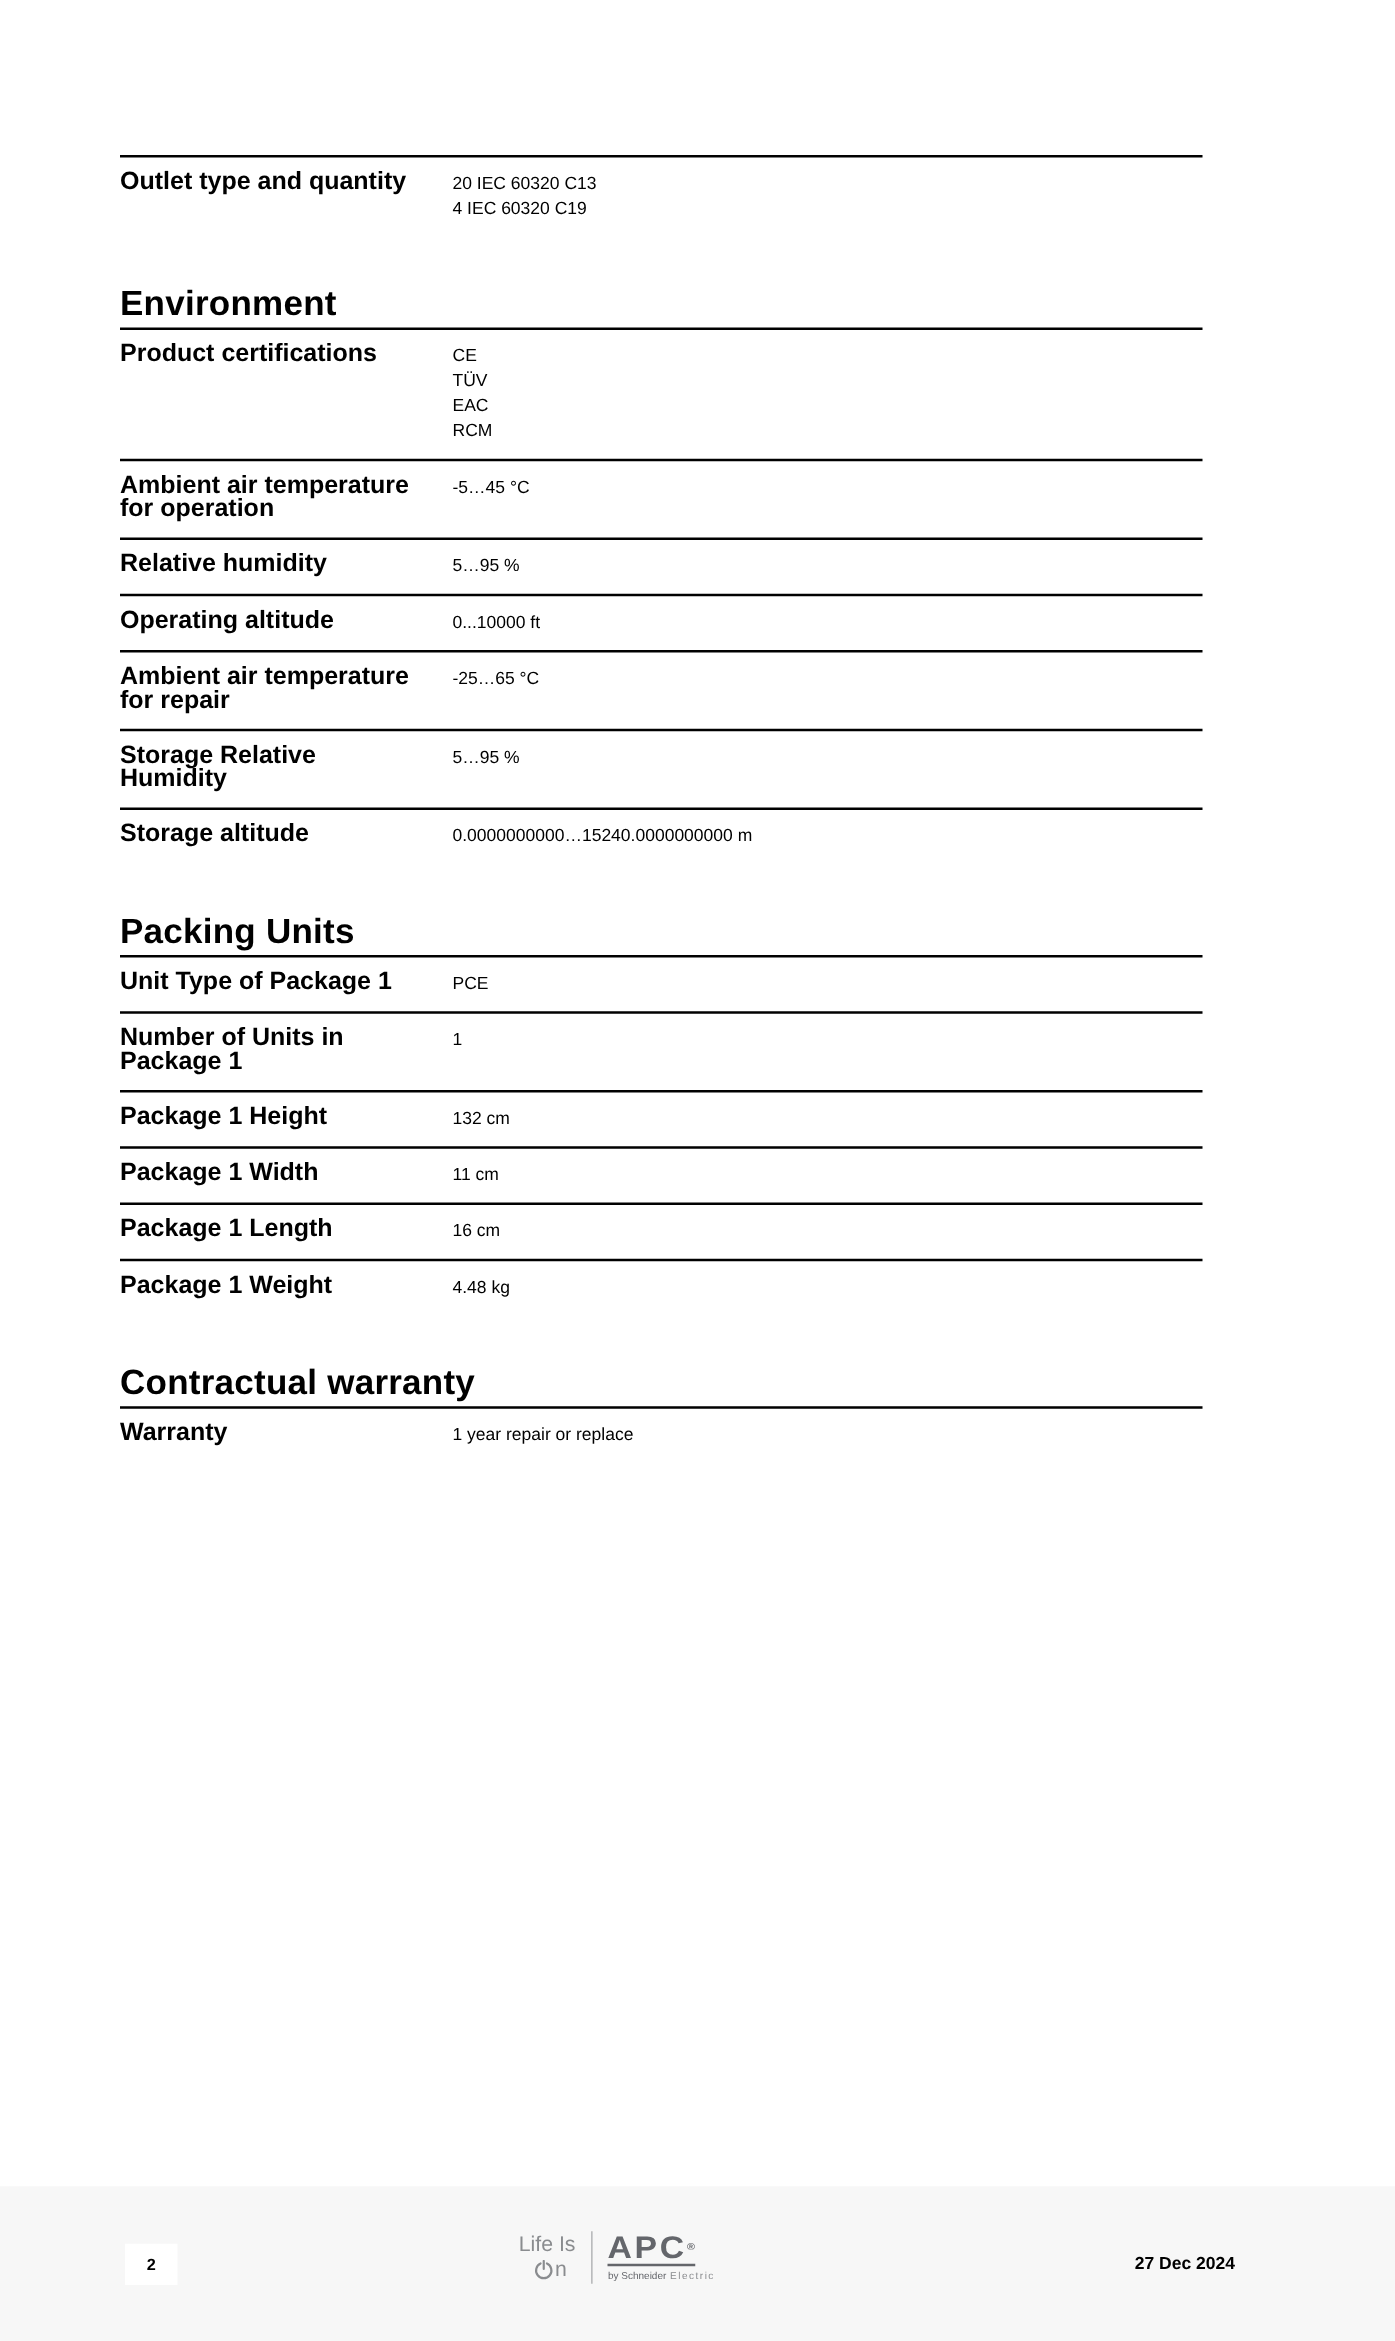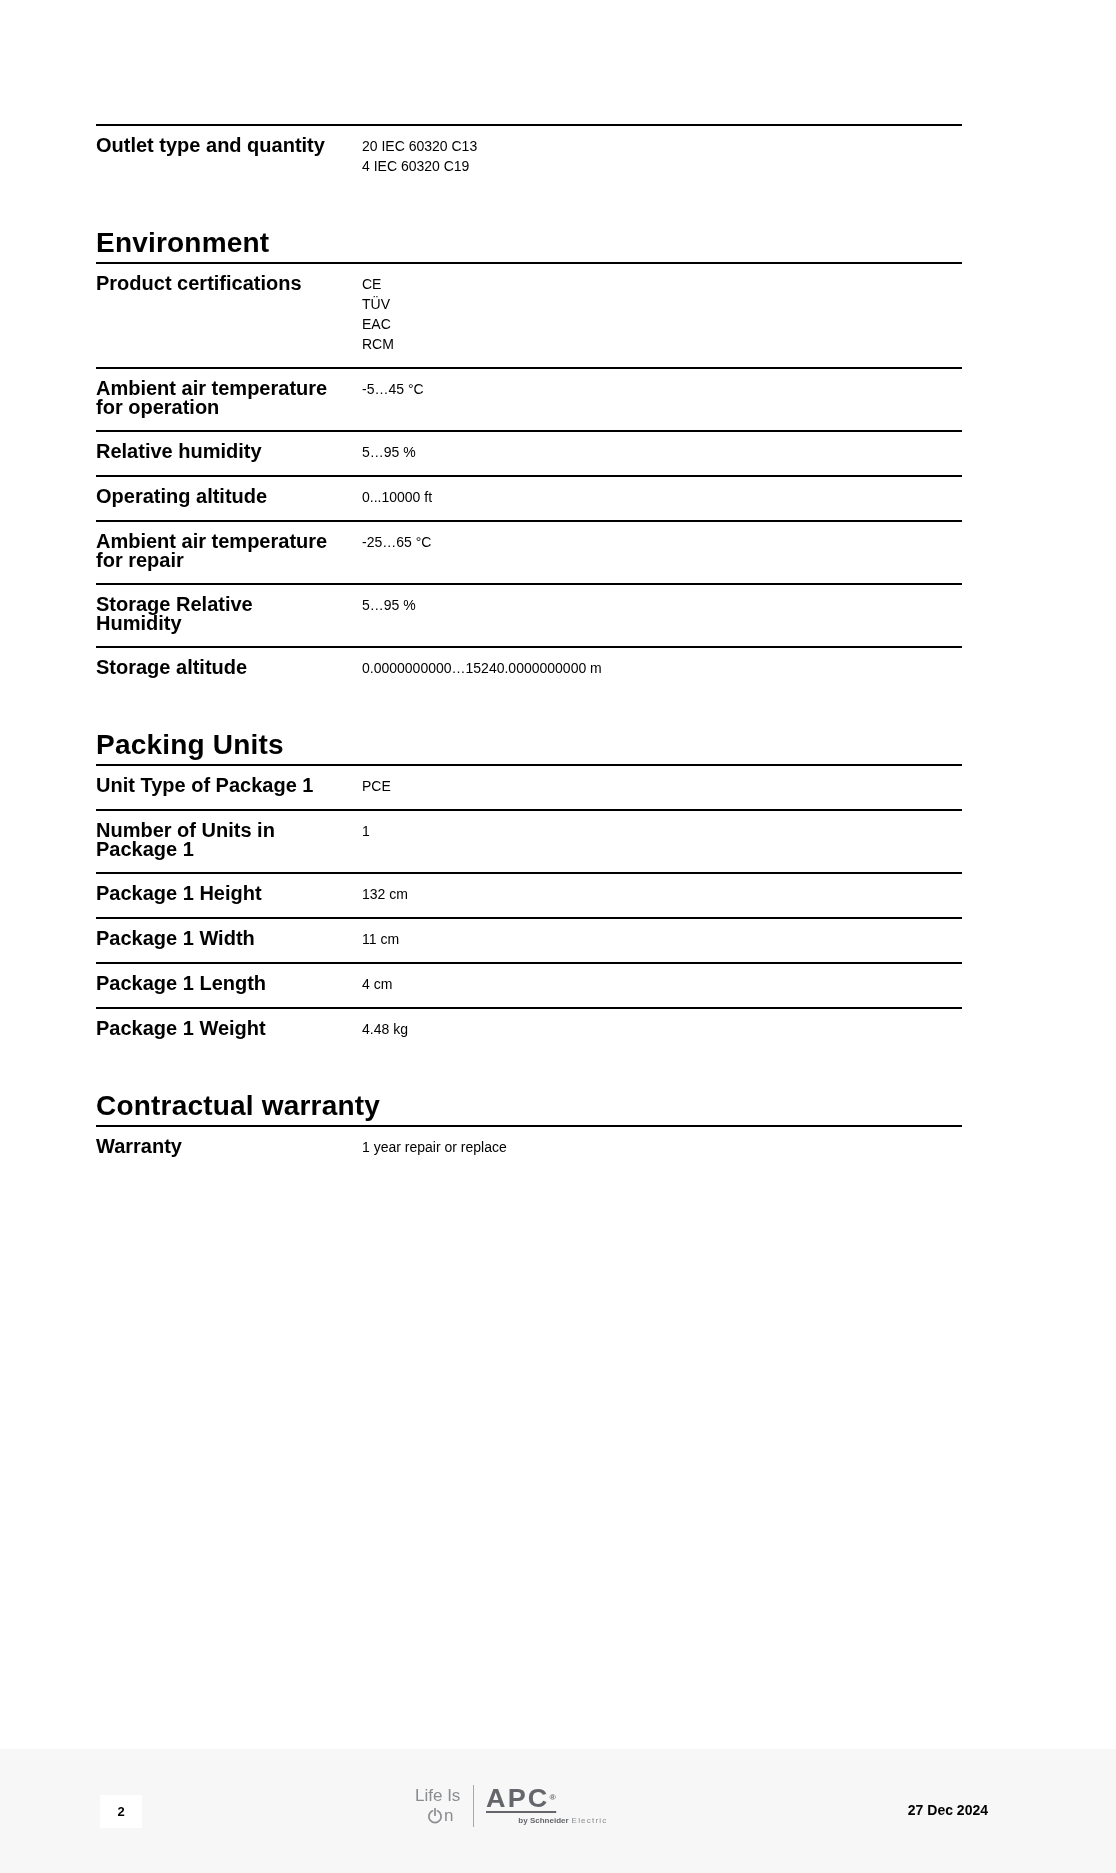--- a/index.html
+++ b/index.html
@@ -98,21 +98,21 @@
     transform-origin: left center;
     border-bottom: 2px solid #64666b;
     padding-bottom: 2px;
   }
   .apc-mark { font-size: 8px; vertical-align: top; letter-spacing: 0; }
   .apc-byline {
     margin-top: 3px;
     font-size: 8px;
     white-space: nowrap;
   }
-  .apc-byline .byline-bold { font-weight: bold; color: #64666b; margin-left: 32px; }
+  .apc-byline .byline-bold { font-weight: normal; color: #64666b; }
   .apc-byline .byline-light { color: #8a8c8f; letter-spacing: 1.2px; margin-left: 3px; }
   .footer-date {
     position: absolute;
     right: 128px; top: 53px;
     font-size: 14px;
     font-weight: bold;
   }
 </style>
 </head>
 <body>
@@ -205,21 +205,21 @@
       </div>
       <div class="spec-row">
         <div class="spec-label">Package 1 Width</div>
         <div class="spec-values">
             <div class="spec-value">11 cm</div>
           </div>
       </div>
       <div class="spec-row">
         <div class="spec-label">Package 1 Length</div>
         <div class="spec-values">
-            <div class="spec-value">4 cm</div>
+            <div class="spec-value">16 cm</div>
           </div>
       </div>
       <div class="spec-row">
         <div class="spec-label">Package 1 Weight</div>
         <div class="spec-values">
             <div class="spec-value">4.48 kg</div>
           </div>
       </div>
     </div>
   </div>

